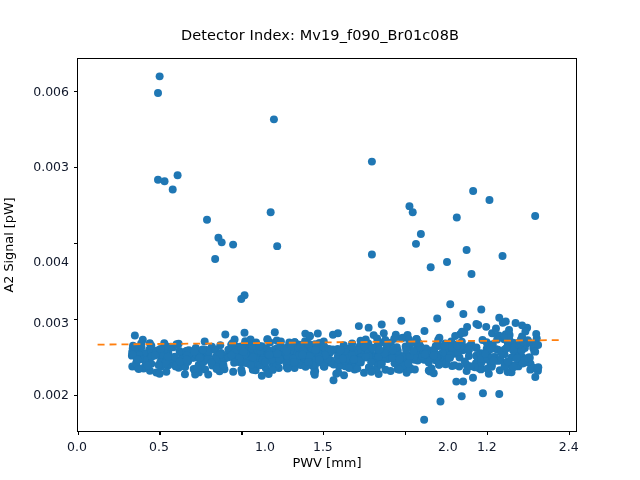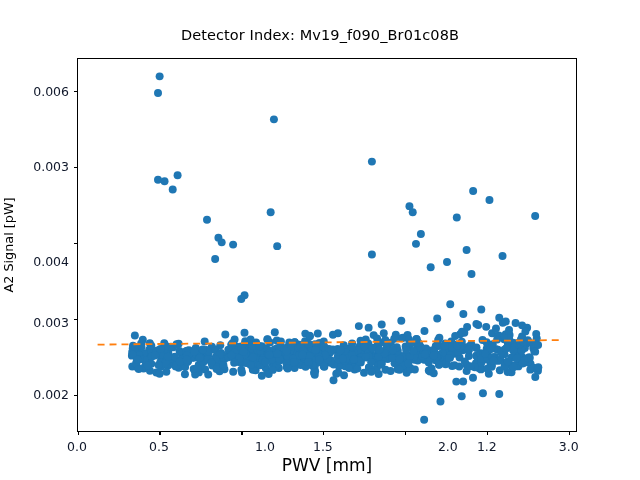--- a/index.html
+++ b/index.html
@@ -14,21 +14,21 @@
   #data-layer svg{display:block;width:100%;height:100%;}
   .tick-label{position:absolute;font-size:12.5px;color:#0f172a;white-space:nowrap;}
   .ytick-label{text-align:right;transform:translateY(-50%);}
   .xtick-label{text-align:center;transform:translateX(-50%);}
   .tick-mark{position:absolute;background:#000;}
   .ytick-mark{width:3.6px;height:1.1px;left:-3.6px;}
   .xtick-mark{height:3.6px;width:1.1px;top:100%;}
   #ylabel{position:absolute;left:8px;top:245px;font-size:12.8px;color:#000;
           transform:translate(-50%,-50%) rotate(-90deg);transform-origin:center;
           white-space:nowrap;}
-  #xlabel{position:absolute;left:327px;top:455px;font-size:17px;color:#000;
+  #xlabel{position:absolute;left:327px;top:455px;font-size:13px;color:#000;
           transform:translateX(-50%);white-space:nowrap;}
 </style>
 </head>
 <body>
 
 <div id="figure">
 
   <div id="plot-title">Detector Index: Mv19_f090_Br01c08B</div>
 
   <div id="ylabel">A2 Signal [pW]</div>
@@ -1013,15 +1013,15 @@
       <div class="tick-label ytick-label" style="right: 571px; top: 322px;">0.003</div>
       <div class="tick-label ytick-label" style="right: 571px; top: 242.345px; margin-top: 19px;">0.004</div>
       <div class="tick-label ytick-label" style="right: 571px; top: 166.483px;">0.003</div>
       <div class="tick-label ytick-label" style="right: 571px; top: 90.6207px;">0.006</div>
       <div class="tick-label xtick-label" style="left: 77px; top: 439px;">0.0</div>
       <div class="tick-label xtick-label" style="left: 158.967px; top: 439px;">0.5</div>
       <div class="tick-label xtick-label" style="left: 240.934px; top: 439px; margin-left: 24px;">1.0</div>
       <div class="tick-label xtick-label" style="left: 322.902px; top: 439px;">1.5</div>
       <div class="tick-label xtick-label" style="left: 404.869px; top: 439px; margin-left: 43px;">2.0</div>
       <div class="tick-label xtick-label" style="left: 486.836px; top: 439px;">1.2</div>
-      <div class="tick-label xtick-label" style="left: 568.803px; top: 439px;">3.0</div>
+      <div class="tick-label xtick-label" style="left: 568.803px; top: 439px;">2.4</div>
     </div>
 </div>
 
 </body></html>

